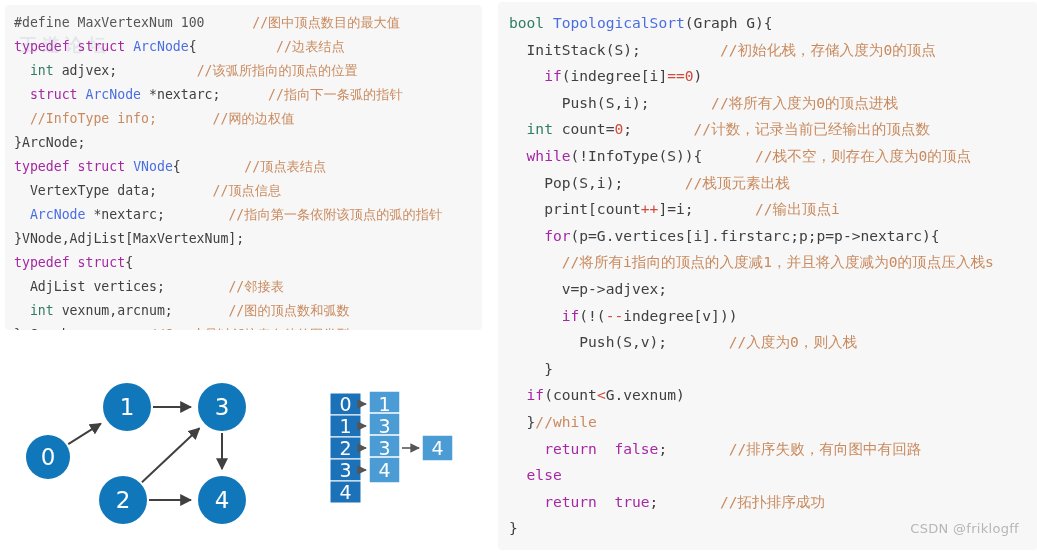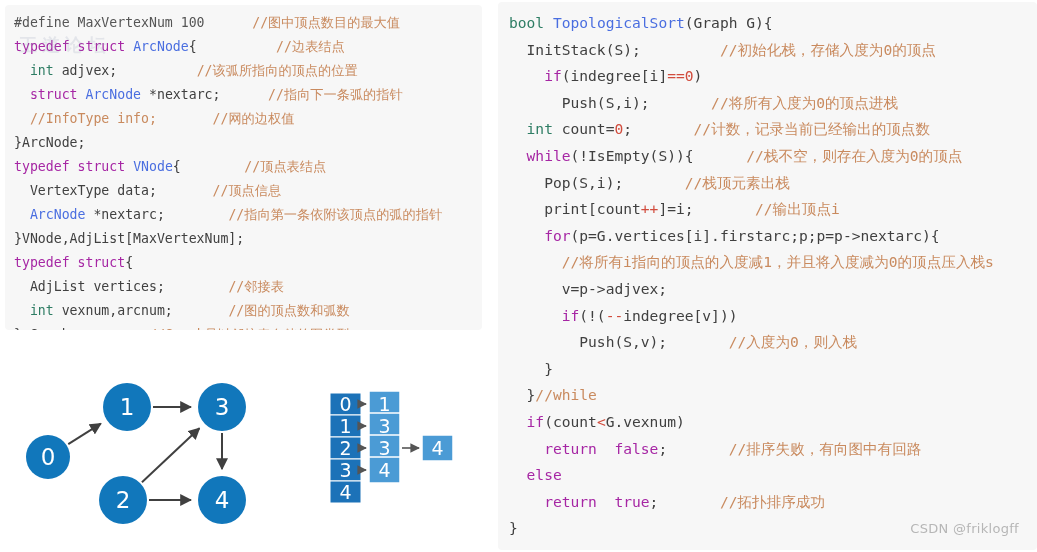--- a/index.html
+++ b/index.html
@@ -121,31 +121,31 @@
     </div>
 </div>
 
 <div class="code-block" id="right-code">
   <div id="right-code-lines">
       <div class="code-line"><span class="tok-kw2">bool</span><span> </span><span class="tok-fn">TopologicalSort</span><span class="tok-pln">(Graph G){</span></div>
       <div class="code-line"><span class="tok-pln">  InitStack(S);</span><span>         </span><span class="tok-cmt">//初始化栈，存储入度为0的顶点</span></div>
       <div class="code-line"><span>    </span><span class="tok-kw">if</span><span class="tok-pln">(indegree[i]</span><span class="tok-op">==</span><span class="tok-num">0</span><span class="tok-pln">)</span></div>
       <div class="code-line"><span class="tok-pln">      Push(S,i);</span><span>       </span><span class="tok-cmt">//将所有入度为0的顶点进栈</span></div>
       <div class="code-line"><span>  </span><span class="tok-kw2">int</span><span class="tok-pln"> count=</span><span class="tok-num">0</span><span class="tok-pln">;</span><span>       </span><span class="tok-cmt">//计数，记录当前已经输出的顶点数</span></div>
-      <div class="code-line"><span>  </span><span class="tok-kw">while</span><span class="tok-pln">(!IsEmpty(S)){</span><span>      </span><span class="tok-cmt">//栈不空，则存在入度为0的顶点</span></div>
+      <div class="code-line"><span>  </span><span class="tok-kw">while</span><span class="tok-pln">(!InfoType(S)){</span><span>      </span><span class="tok-cmt">//栈不空，则存在入度为0的顶点</span></div>
       <div class="code-line"><span class="tok-pln">    Pop(S,i);</span><span>       </span><span class="tok-cmt">//栈顶元素出栈</span></div>
       <div class="code-line"><span class="tok-pln">    print[count</span><span class="tok-op">++</span><span class="tok-pln">]=i;</span><span>       </span><span class="tok-cmt">//输出顶点i</span></div>
       <div class="code-line"><span>    </span><span class="tok-kw">for</span><span class="tok-pln">(p=G.vertices[i].firstarc;p;p=p-&gt;nextarc){</span></div>
       <div class="code-line"><span>      </span><span class="tok-cmt">//将所有i指向的顶点的入度减1，并且将入度减为0的顶点压入栈s</span></div>
       <div class="code-line"><span class="tok-pln">      v=p-&gt;adjvex;</span></div>
       <div class="code-line"><span>      </span><span class="tok-kw">if</span><span class="tok-pln">(!(</span><span class="tok-op">--</span><span class="tok-pln">indegree[v]))</span></div>
       <div class="code-line"><span class="tok-pln">        Push(S,v);</span><span>       </span><span class="tok-cmt">//入度为0，则入栈</span></div>
       <div class="code-line"><span class="tok-pln">    }</span></div>
+      <div class="code-line"><span>  </span><span class="tok-kw">if</span><span class="tok-pln">(count</span><span class="tok-op">&lt;</span><span class="tok-pln">G.vexnum)</span></div>
       <div class="code-line"><span class="tok-pln">  }</span><span class="tok-cmt">//while</span></div>
-      <div class="code-line"><span>  </span><span class="tok-kw">if</span><span class="tok-pln">(count</span><span class="tok-op">&lt;</span><span class="tok-pln">G.vexnum)</span></div>
       <div class="code-line"><span>    </span><span class="tok-kw">return</span><span>  </span><span class="tok-kw">false</span><span class="tok-pln">;</span><span>       </span><span class="tok-cmt">//排序失败，有向图中有回路</span></div>
       <div class="code-line"><span>  </span><span class="tok-kw">else</span></div>
       <div class="code-line"><span>    </span><span class="tok-kw">return</span><span>  </span><span class="tok-kw">true</span><span class="tok-pln">;</span><span>       </span><span class="tok-cmt">//拓扑排序成功</span></div>
       <div class="code-line"><span class="tok-pln">}</span></div>
     </div>
   <div id="csdn-watermark">CSDN @friklogff</div>
 </div>
 
 <div id="diagram">
   <svg id="diagram-svg" width="490" height="214" viewBox="0 0 490 214">

